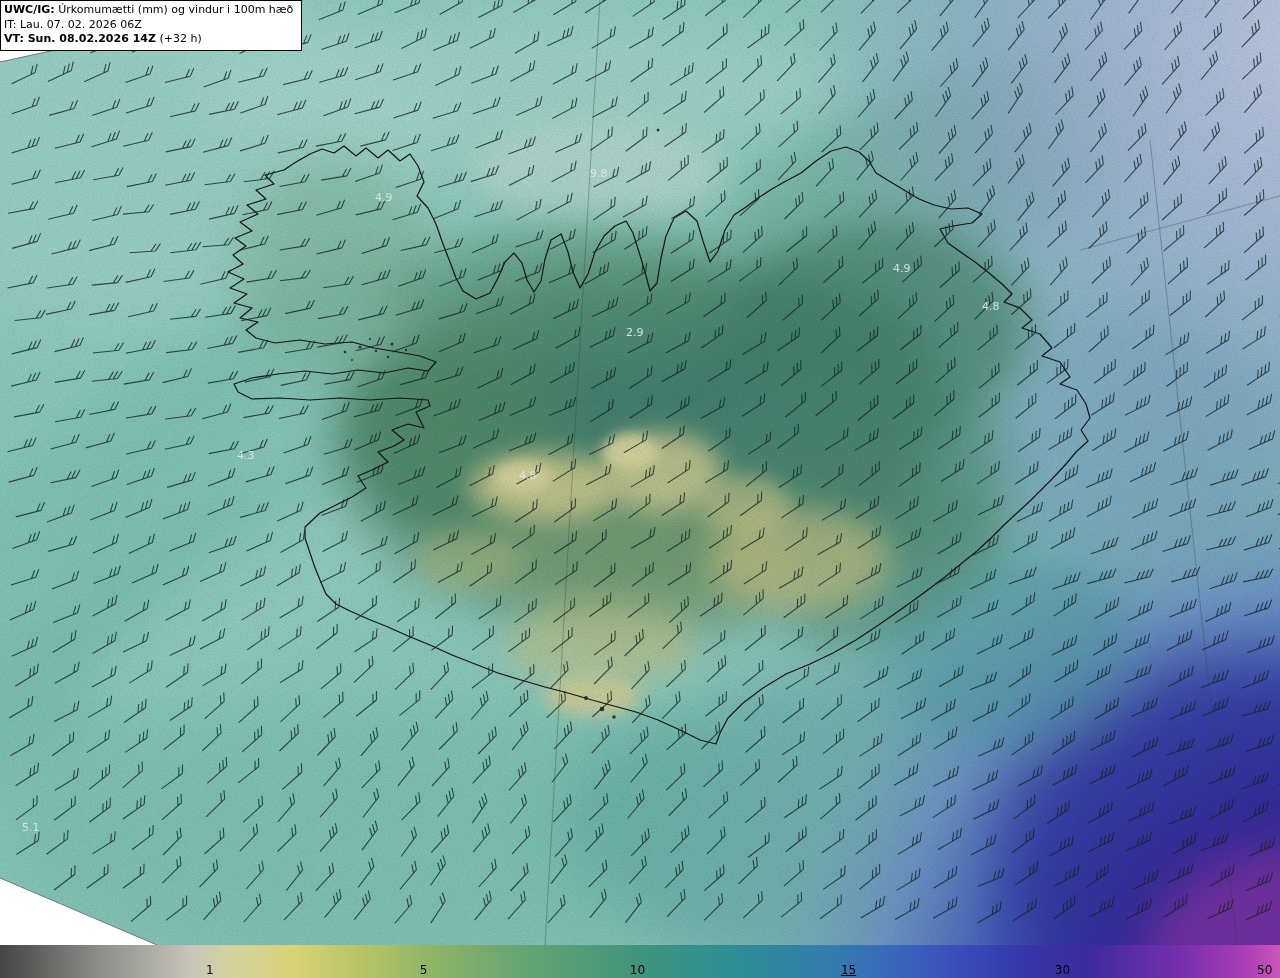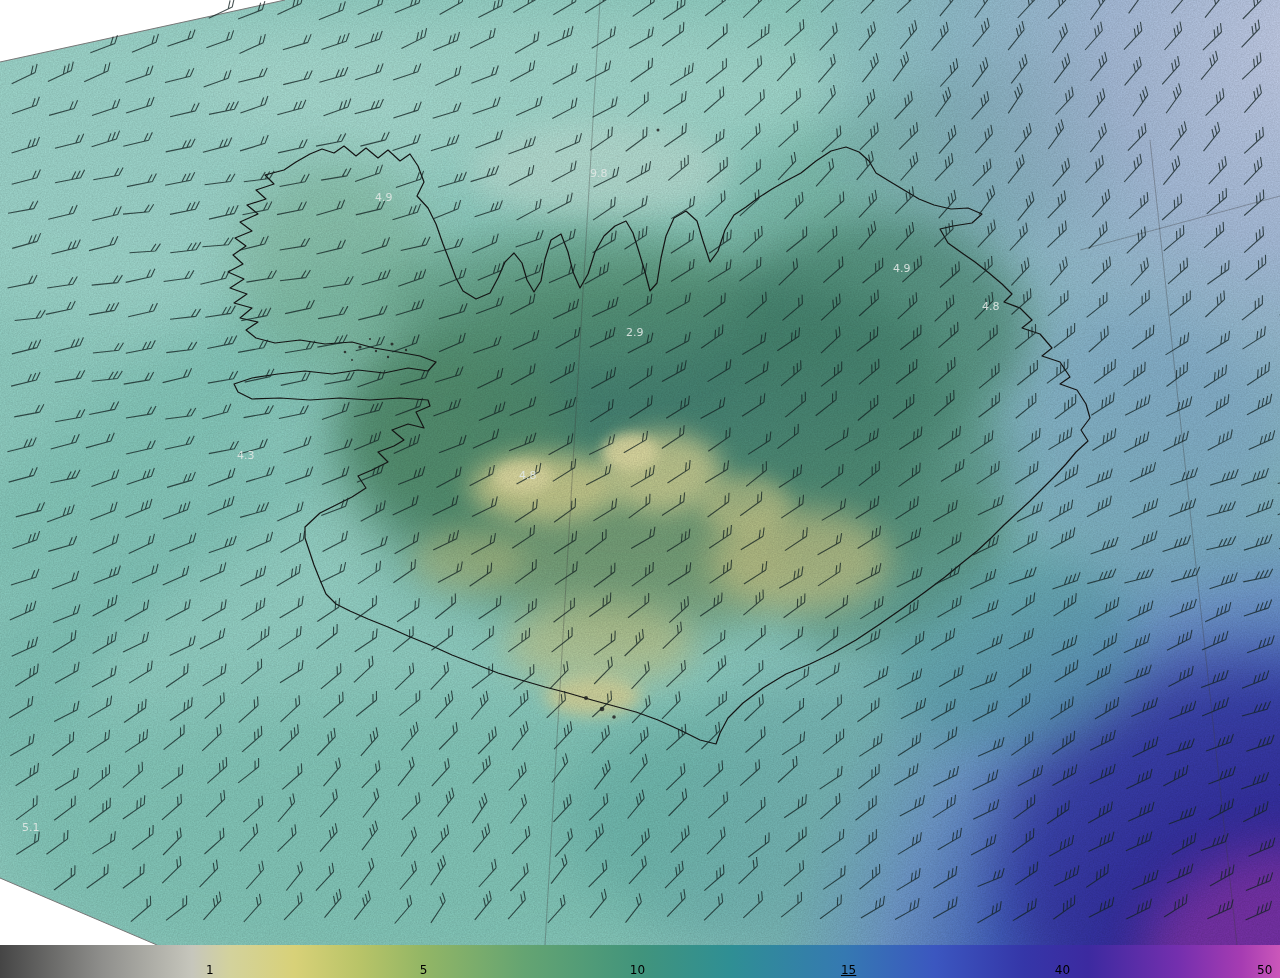--- a/index.html
+++ b/index.html
@@ -2984,25 +2984,30 @@
         <text x="590" y="177">9.8</text>
         <text x="626" y="336">2.9</text>
         <text x="893" y="272">4.9</text>
         <text x="982" y="310">4.8</text>
         <text x="237" y="459">4.3</text>
         <text x="519" y="479">4.8</text>
         <text x="22" y="831">5.1</text>
       </g>
   </svg>
 
+  <div id="title-box">
+    <div><span class="b">UWC/IG:</span><span> Úrkomumætti (mm) og vindur i 100m hæð</span></div>
+    <div>IT: Lau. 07. 02. 2026 06Z</div>
+    <div><span class="b">VT: Sun. 08.02.2026 14Z</span><span> (+32 h)</span></div>
+  </div>
 
   <div id="colorbar" style="background: linear-gradient(to right, rgb(69, 69, 69) 0%, rgb(143, 143, 140) 8%, rgb(198, 198, 188) 15%, rgb(211, 210, 156) 18%, rgb(216, 209, 120) 23%, rgb(185, 196, 104) 28%, rgb(147, 182, 101) 33%, rgb(100, 164, 114) 41%, rgb(65, 148, 124) 50%, rgb(47, 143, 148) 57%, rgb(53, 121, 178) 66%, rgb(59, 87, 192) 73%, rgb(53, 54, 168) 80%, rgb(60, 42, 160) 85%, rgb(116, 47, 174) 92%, rgb(166, 60, 178) 97%, rgb(203, 87, 186) 100%);">
     <div id="cb-ticks">
         <span class="cb-tick" style="left: 16.4%;">1</span>
         <span class="cb-tick" style="left: 33.1%;">5</span>
         <span class="cb-tick" style="left: 49.8%; text-align: right;">10</span>
         <span class="cb-tick" style="left: 66.3%; text-decoration: underline;">15</span>
-        <span class="cb-tick" style="left: 83%;">40</span>
+        <span class="cb-tick" style="left: 83%;">30</span>
         <span class="cb-tick" style="left: 99.4%; transform: translateX(-100%);">50</span>
       </div>
   </div>
 
 </div>
 
 </body></html>

